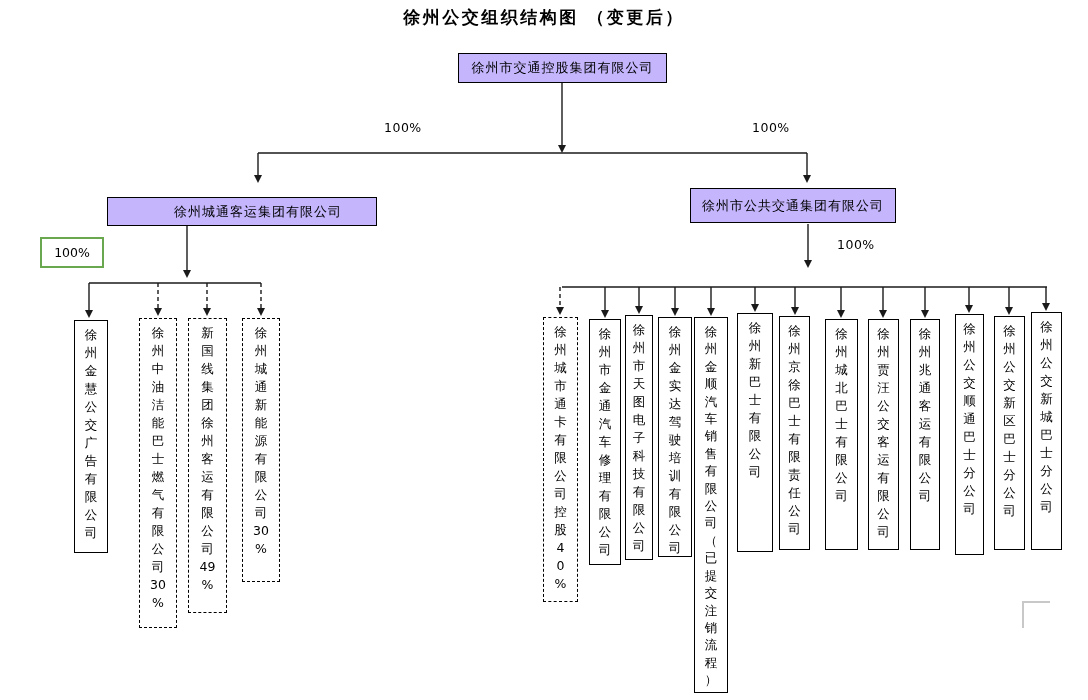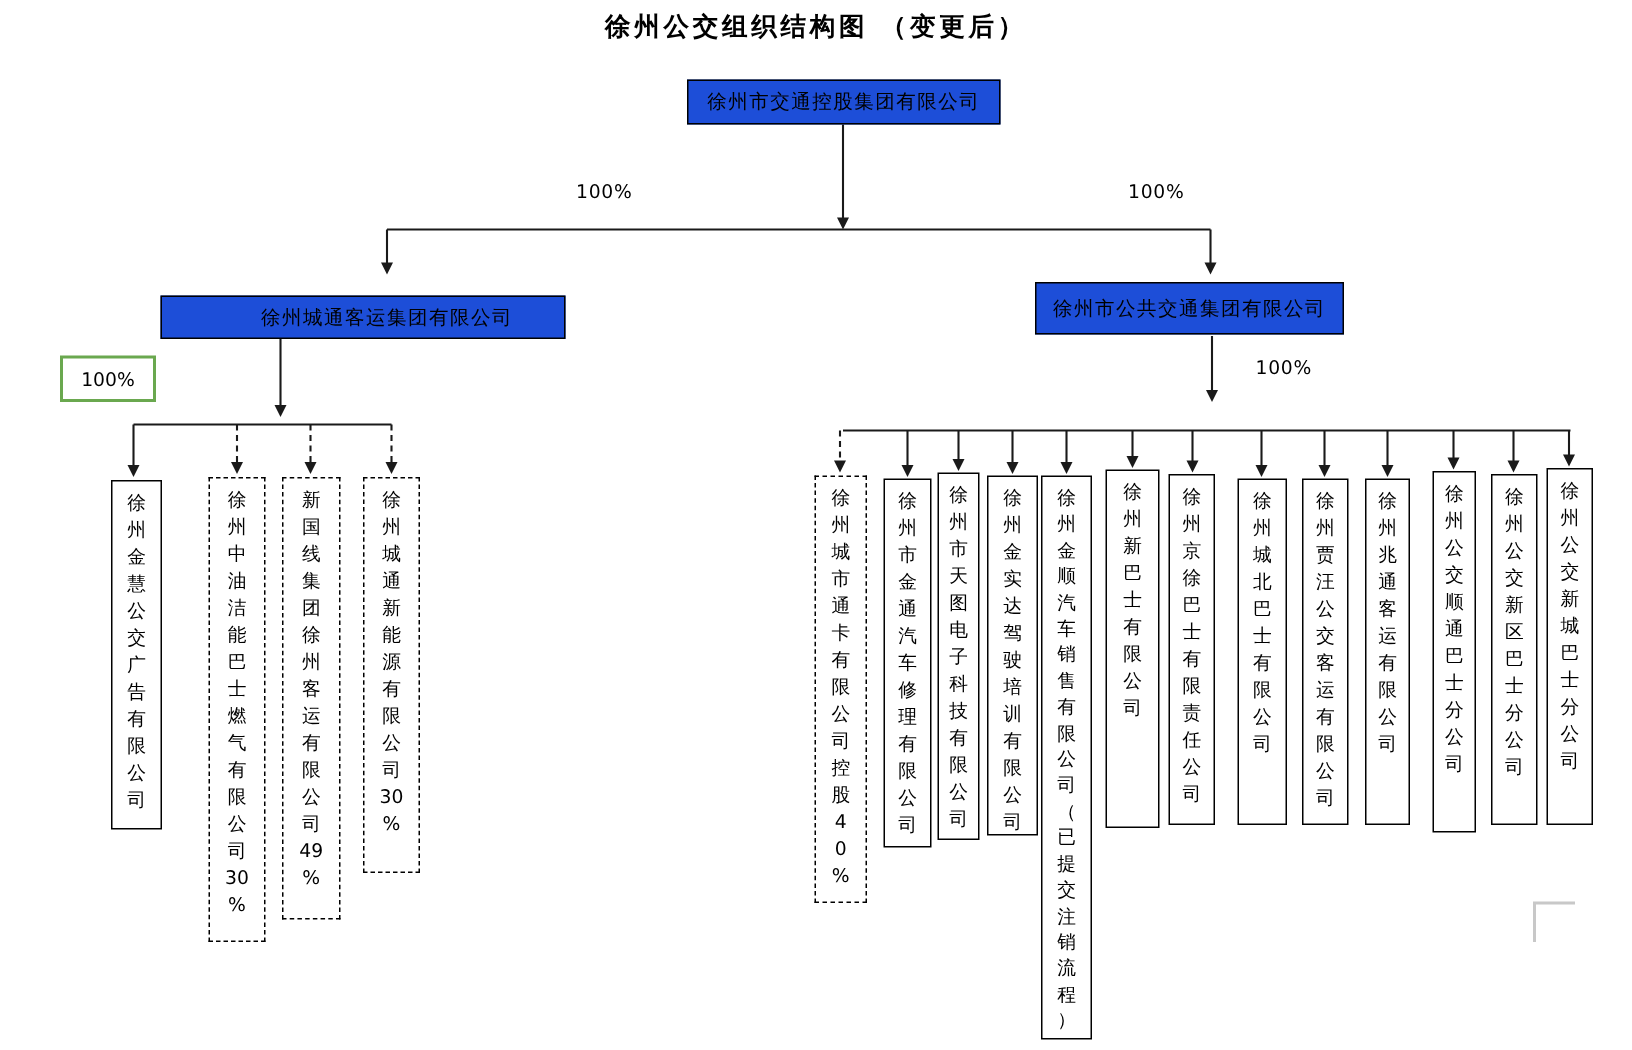--- a/index.html
+++ b/index.html
@@ -7,21 +7,21 @@
     position:relative; width:1084px; height:700px; background:#ffffff;
     font-family:"DejaVu Sans","Liberation Sans",sans-serif; color:#000;
     overflow:hidden;
   }
   #chart-title {
     position:absolute; left:0; top:6px; width:1088px; text-align:center;
     font-size:17px; font-weight:700; letter-spacing:2.5px;
   }
   .hbox {
     position:absolute; box-sizing:border-box; border:1.5px solid #000;
-    background:#1d4ed8; display:flex; align-items:center; justify-content:center;
+    background:#c4b5fd; display:flex; align-items:center; justify-content:center;
     font-size:13px; letter-spacing:1px; white-space:nowrap;
   }
   .vbox {
     position:absolute; box-sizing:border-box; border:1.5px solid #000;
     background:#fff; text-align:center; white-space:pre-line;
     font-size:12.5px; line-height:18px; padding-top:5px;
   }
   .dashed { border-style:dashed; }
   .pct-label {
     position:absolute; font-size:12.5px; letter-spacing:0.5px;

